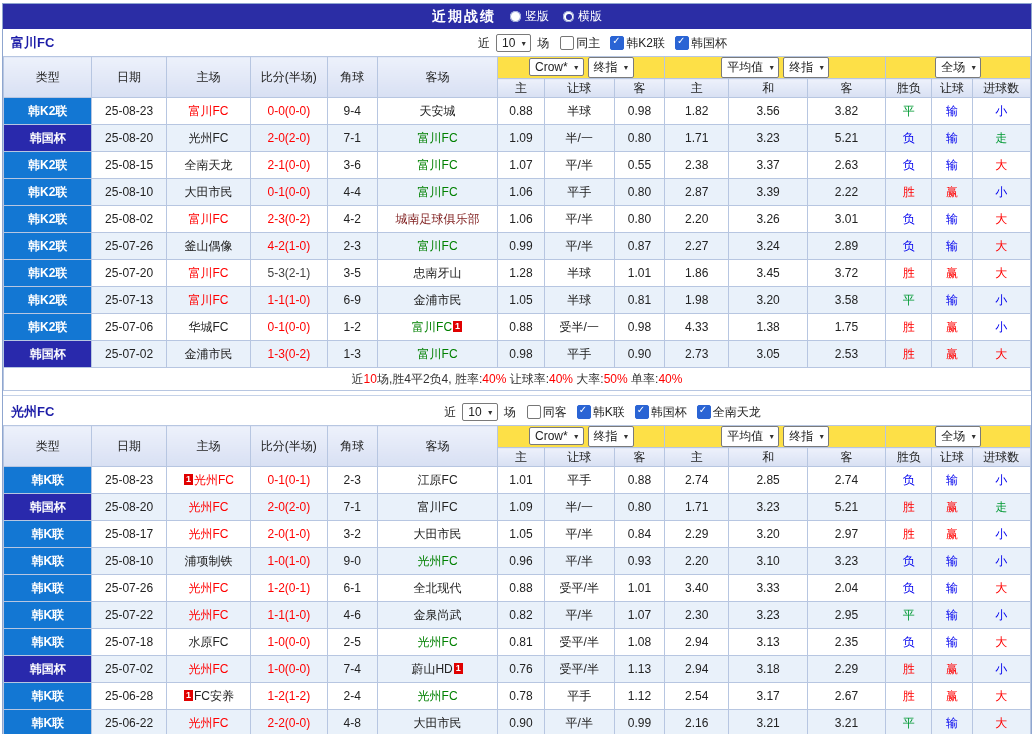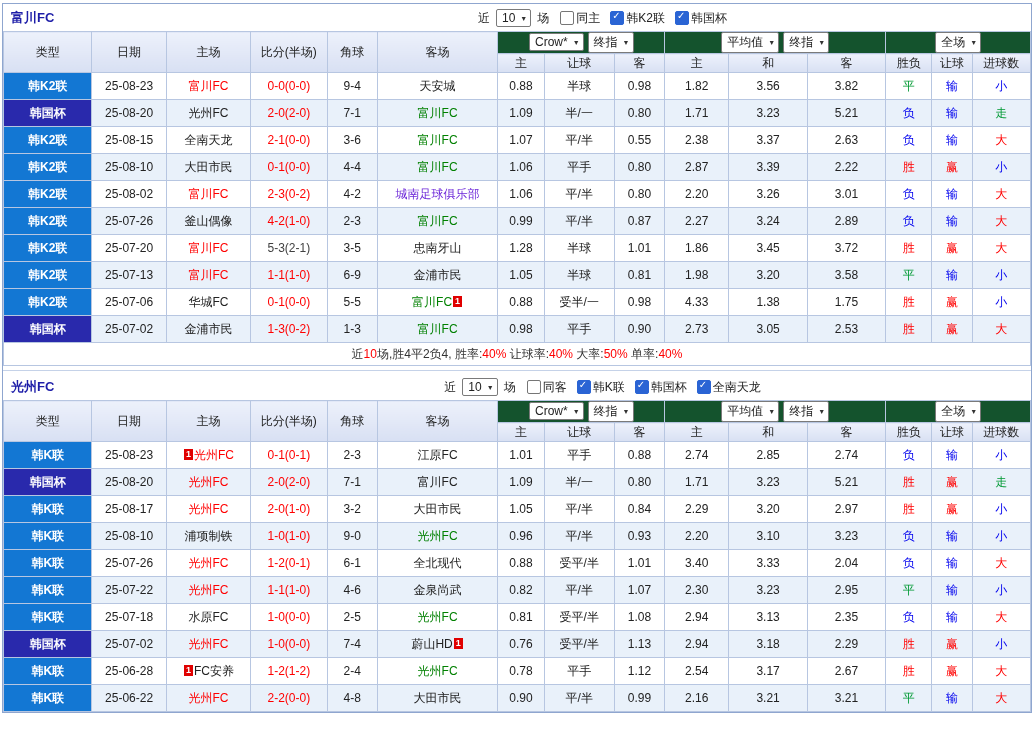--- a/index.html
+++ b/index.html
@@ -22,33 +22,44 @@
   .cb{width:12px;height:12px;border:1px solid #767676;background:#fff;display:inline-block;position:relative;border-radius:2px;}
   .cb.checked{background:#2a64d4;border-color:#2a64d4;}
   .cb.checked::after{content:"\2713";position:absolute;left:1px;top:-2px;color:#fff;font-size:10px;font-weight:bold;}
   
   .dd{display:inline-flex;align-items:center;gap:5px;background:#fff;border:1px solid #7a7a7a;padding:1px 3px 1px 5px;font-size:12px;cursor:pointer;border-radius:2px;margin:0 2px;}
   .dd-a{font-size:7px;color:#333;}
   
   table.stats{border-collapse:collapse;table-layout:fixed;width:100%;}
   .stats th,.stats td{border:1px solid #b7c6e1;text-align:center;white-space:nowrap;overflow:hidden;padding:0;}
   .stats thead th{background:linear-gradient(#edf1fb,#d8e0f3);font-weight:normal;height:18px;font-size:12px;color:#222;}
-  .stats thead th.h-dd{background:#14532d;}
+  .stats thead th.h-dd{background:#fde047;}
   .stats tbody td{height:26px;font-size:12px;}
   .stats tbody tr:nth-child(odd) td{background:#fff;}
   .stats tbody tr:nth-child(even) td{background:#e9f1fa;}
   td.league{color:#fff;font-weight:bold;}
   td.summary{height:22px;background:#fff;font-size:12px;color:#333;}
   .badge{display:inline-block;background:#e00000;color:#fff;font-size:9px;line-height:11px;padding:0 2px;margin:0 1px;vertical-align:2px;font-weight:bold;}
   .tname{letter-spacing:0;}
 </style>
 </head>
 <body>
 
 <div class="page">
+  <div class="topbar">
+    <span class="title">近期战绩</span>
+    <label class="radio">
+      <span class="rc"></span>
+      <span>竖版</span>
+    </label>
+    <label class="radio">
+      <span class="rc sel"></span>
+      <span>横版</span>
+    </label>
+  </div>
   <div class="block" id="block0">
       <div class="team-bar">
         <span class="team-name-main">富川FC</span>
         <span class="filters">
           <span class="f-t">近</span>
           <span class="dd">
             <span class="dd-t">10</span>
             <span class="dd-a">▼</span>
           </span>
           <span class="f-t">场</span>
@@ -191,21 +202,21 @@
             <td class="res" style="color: rgb(255, 0, 0);">胜</td>
             <td class="res" style="color: rgb(255, 0, 0);">赢</td>
             <td class="res" style="color: rgb(0, 0, 238);">小</td>
           </tr>
           <tr class="row">
             <td class="league" style="background: rgb(19, 119, 211);">韩K2联</td>
             <td class="date">25-08-02</td>
             <td class="team-cell"><span class="tname" style="color: rgb(255, 0, 0);">富川FC</span></td>
             <td class="score" style="color: rgb(255, 0, 0);">2-3(0-2)</td>
             <td class="corner">4-2</td>
-            <td class="team-cell"><span class="tname" style="color: #6d28d9;">城南足球俱乐部</span></td>
+            <td class="team-cell"><span class="tname" style="color: #7f1d1d;">城南足球俱乐部</span></td>
             <td class="odds">1.06</td>
             <td class="odds">平/半</td>
             <td class="odds">0.80</td>
             <td class="odds">2.20</td>
             <td class="odds">3.26</td>
             <td class="odds">3.01</td>
             <td class="res" style="color: rgb(0, 0, 238);">负</td>
             <td class="res" style="color: rgb(0, 0, 238);">输</td>
             <td class="res" style="color: rgb(255, 0, 0);">大</td>
           </tr>
@@ -258,21 +269,21 @@
             <td class="odds">3.58</td>
             <td class="res" style="color: rgb(0, 153, 51);">平</td>
             <td class="res" style="color: rgb(0, 0, 238);">输</td>
             <td class="res" style="color: rgb(0, 0, 238);">小</td>
           </tr>
           <tr class="row">
             <td class="league" style="background: rgb(19, 119, 211);">韩K2联</td>
             <td class="date">25-07-06</td>
             <td class="team-cell"><span class="tname" style="color: rgb(34, 34, 34);">华城FC</span></td>
             <td class="score" style="color: rgb(255, 0, 0);">0-1(0-0)</td>
-            <td class="corner">5-5</td>
+            <td class="corner">1-2</td>
             <td class="team-cell"><span class="tname" style="color: rgb(0, 128, 0);">富川FC</span><span class="badge">1</span></td>
             <td class="odds">0.88</td>
             <td class="odds">受半/一</td>
             <td class="odds">0.98</td>
             <td class="odds">4.33</td>
             <td class="odds">1.38</td>
             <td class="odds">1.75</td>
             <td class="res" style="color: rgb(255, 0, 0);">胜</td>
             <td class="res" style="color: rgb(255, 0, 0);">赢</td>
             <td class="res" style="color: rgb(0, 0, 238);">小</td>

